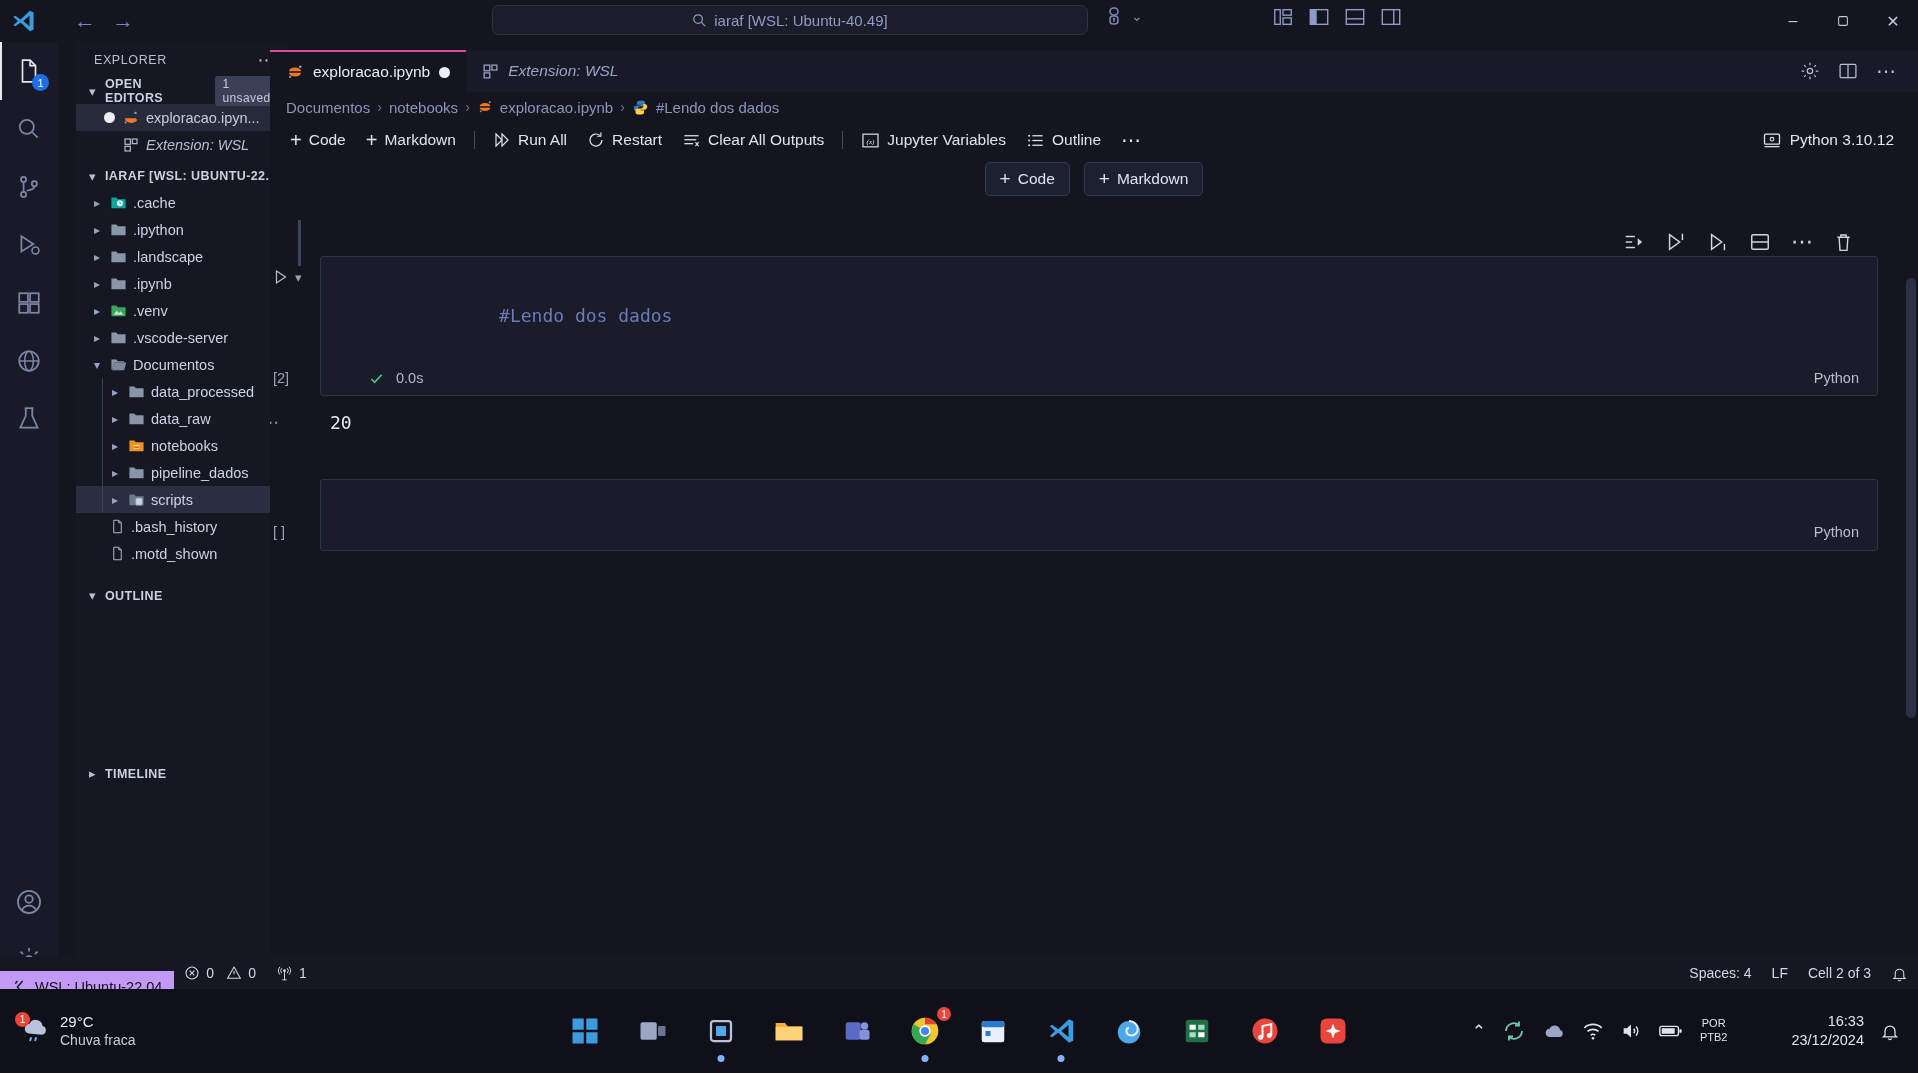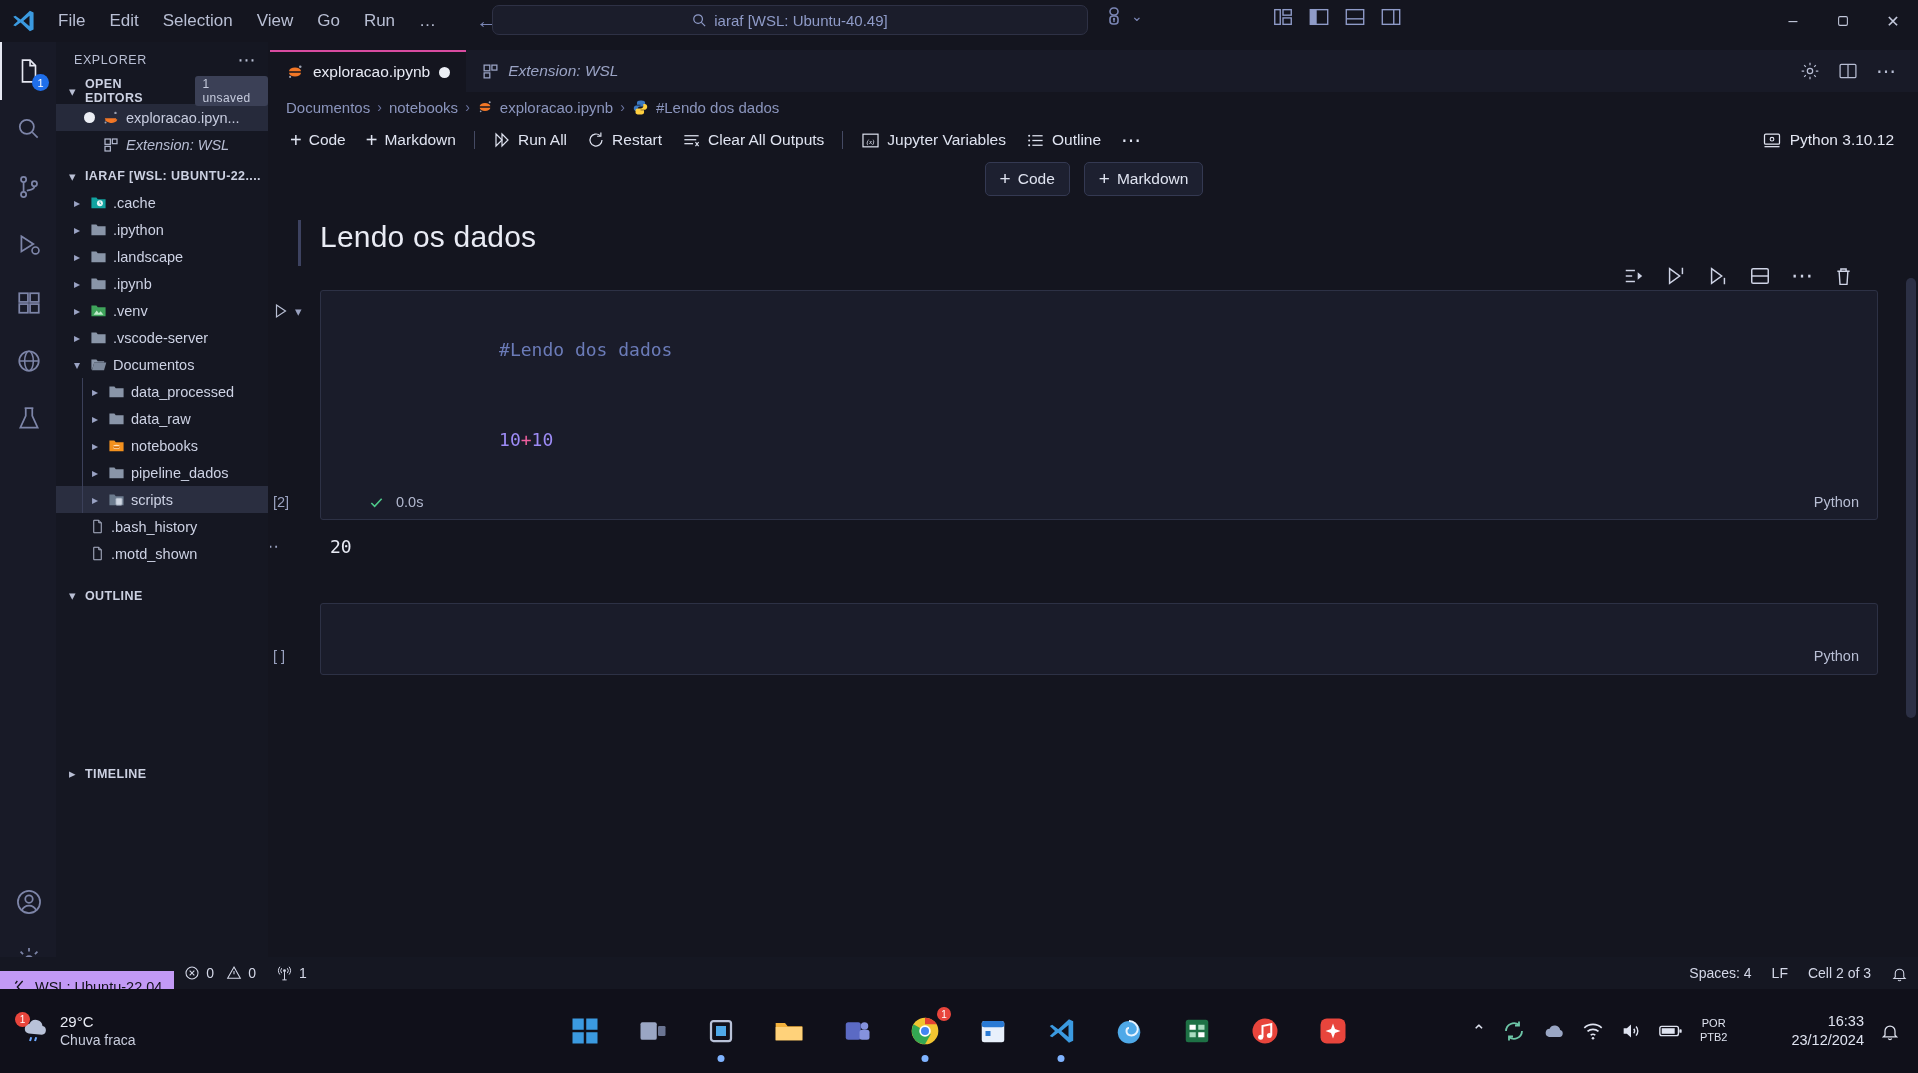--- a/index.html
+++ b/index.html
@@ -60,21 +60,21 @@
   }
   .act-badge {
     position: absolute; right: 9px; bottom: 9px; min-width: 17px; height: 17px;
     background: #1f6feb; color: #fff; border-radius: 9px; font-size: 11px;
     display: flex; align-items: center; justify-content: center; padding: 0 4px;
   }
   .act-bottom { margin-top: auto; }
 
   
   .sidebar {
-    position: absolute; left: 56px; top: 42px; width: 212px; height: 947px;
+    position: absolute; left: 76px; top: 42px; width: 212px; height: 947px;
     background: #15172280; background-color: #151722;
   }
   .sb-header {
     height: 36px; display: flex; align-items: center; justify-content: space-between;
     padding: 0 12px 0 18px; color: #b9bfd4; font-size: 12.5px; letter-spacing: 0.6px;
   }
   .sb-section-head {
     height: 26px; display: flex; align-items: center; gap: 4px; padding-left: 8px;
     color: #ccd1e2; font-size: 12.5px; font-weight: bold; letter-spacing: 0.4px;
   }
@@ -234,29 +234,20 @@
 </head>
 <body>
 
 <div class="app">
 
   <div class="titlebar">
     <div class="vs-logo">
       <svg width="26" height="26" viewBox="0 0 32 32">
           <path d="M24.5 3.5 13 14.2 6.6 9.4 4 10.7l5.6 5.3L4 21.3l2.6 1.3L13 17.8l11.5 10.7 4.5-2.1V5.6l-4.5-2.1zM24 9.6v12.8L16.4 16 24 9.6z" fill="#3b9ae0"></path>
         </svg>
-    </div>
-    <div class="menu-items">
-      <div class="menu-item">File</div>
-      <div class="menu-item">Edit</div>
-      <div class="menu-item">Selection</div>
-      <div class="menu-item">View</div>
-      <div class="menu-item">Go</div>
-      <div class="menu-item">Run</div>
-      <div class="menu-item">…</div>
     </div>
     <div class="nav-arrows">
       <div class="nav-arrow">←</div>
       <div class="nav-arrow">→</div>
     </div>
 
     <div class="searchbox">
       <svg width="15" height="15" viewBox="0 0 16 16">
           <circle cx="6.5" cy="6.5" r="4.6" fill="none" stroke="#8f9bc8" stroke-width="1.3"></circle>
           <line x1="10" y1="10" x2="14" y2="14" stroke="#8f9bc8" stroke-width="1.3"></line>
@@ -685,21 +676,20 @@
           <span>Code</span>
         </div>
         <div class="add-btn">
           <span style="font-size:19px">+</span>
           <span>Markdown</span>
         </div>
       </div>
 
       <div class="md-cell" style="position:relative">
         <div class="md-bar" style="top:18px; height:46px"></div>
-        <h1>Lendo os dados</h1>
       </div>
 
       <div class="code-cell" style="margin-top:6px">
         <div class="cell-toolbar">
           <svg width="22" height="22" viewBox="0 0 24 24">
               <line x1="3" y1="6" x2="13" y2="6" stroke="#cfd4e6" stroke-width="1.6"></line>
               <line x1="3" y1="12" x2="10" y2="12" stroke="#cfd4e6" stroke-width="1.6"></line>
               <line x1="3" y1="18" x2="13" y2="18" stroke="#cfd4e6" stroke-width="1.6"></line>
               <path d="M16 8l5 4-5 4z" fill="#cfd4e6"></path>
             </svg>
@@ -724,23 +714,20 @@
         <div style="position:absolute; left:-48px; top:12px; display:flex; align-items:center; gap:5px">
           <svg width="18" height="18" viewBox="0 0 24 24">
               <path d="M6 4l12 8-12 8z" fill="none" stroke="#b9bfd4" stroke-width="1.6"></path>
             </svg>
           <span style="color:#9aa2c0; font-size:13px">▾</span>
         </div>
 
         <div class="code-area">
           <div class="code-line">
             <span class="cm">#Lendo dos dados</span>
-          </div>
-          <div class="code-line">
-            <span class="num">10</span><span class="op">+</span><span class="num">10</span>
           </div>
           <div class="exec-row" style="position:relative">
             <span class="exec-count">[2]</span>
             <svg width="15" height="15" viewBox="0 0 16 16">
                 <path d="M2.5 8.5l3.5 3.5 7.5-8" fill="none" stroke="#4ec98a" stroke-width="1.7"></path>
               </svg>
             <span>0.0s</span>
             <span class="lang-label">Python</span>
           </div>
         </div>

